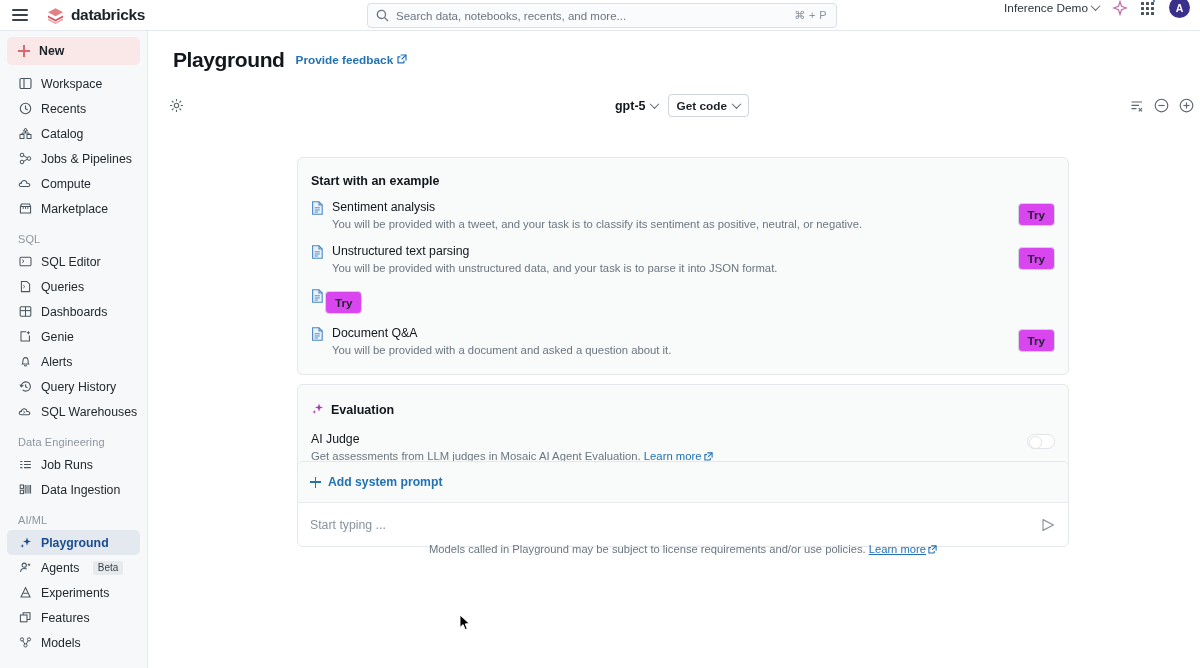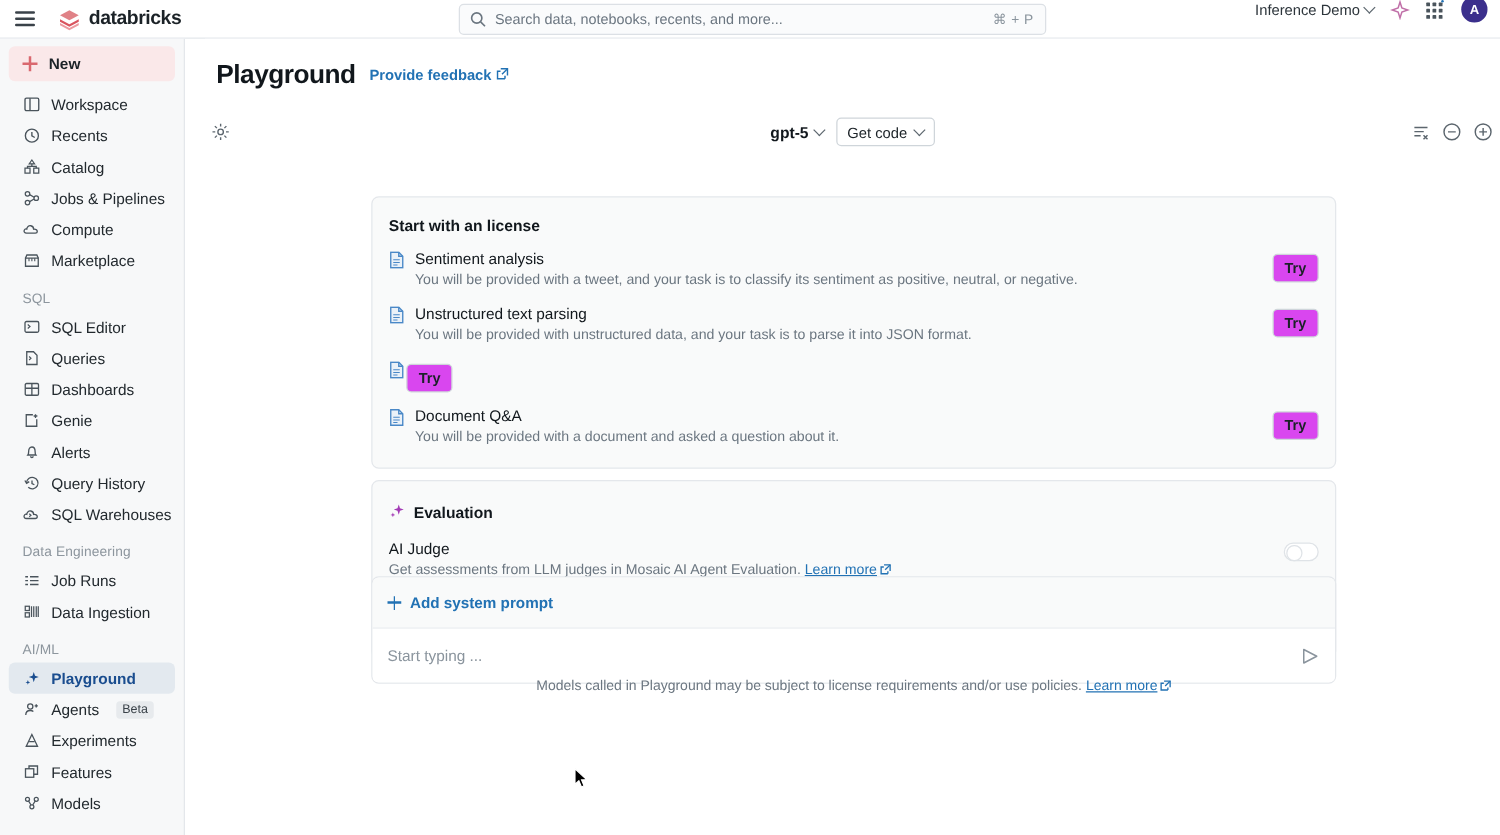--- a/index.html
+++ b/index.html
@@ -128,21 +128,21 @@
     position: absolute; left: 0; right: 0; margin: auto;
     display: flex; align-items: center; justify-content: center; gap: 10px;
   }
   .model-pick { display: flex; align-items: center; gap: 5px; cursor: pointer; }
   .model-name { font-size: 12.5px; font-weight: bold; color: #11171c; }
   .getcode-btn {
     height: 23px; border: 1px solid #cfd5da; border-radius: 4px;
     background: #fff; display: flex; align-items: center; gap: 6px;
     padding: 0 8px; cursor: pointer;
   }
-  .getcode-label { font-size: 11.8px; font-weight: normal; color: #1b2227; }
+  .getcode-label { font-size: 11.8px; font-weight: bold; color: #1b2227; }
   .toolbar-right {
     position: absolute; right: 6px; display: flex; align-items: center; gap: 10px;
   }
   .tb-ico { cursor: pointer; display: flex; }
 
   
   .card-col {
     position: absolute; left: 133px; top: 126px; width: 772px;
   }
   .card {
@@ -564,21 +564,21 @@
             <line x1="4.4" y1="7.5" x2="10.6" y2="7.5" stroke="#5c666e" stroke-width="1.15"></line>
             <line x1="7.5" y1="4.4" x2="7.5" y2="10.6" stroke="#5c666e" stroke-width="1.15"></line>
           </svg>
       </span>
     </div>
   </div>
 
   <div class="card-col">
 
     <div class="card">
-      <div class="card-title">Start with an license</div>
+      <div class="card-title">Start with an example</div>
 
       <div class="ex-row">
         <span class="ex-doc-ico">
           <svg width="13" height="14" viewBox="0 0 13 14">
               <path d="M1.6 0.8 L8 0.8 L11.2 4 L11.2 13.2 L1.6 13.2 Z" fill="#eaf1f8" stroke="#4a88c7" stroke-width="1.1"></path>
               <path d="M8 0.8 L8 4 L11.2 4" fill="none" stroke="#4a88c7" stroke-width="1.1"></path>
               <path d="M3.6 6.8 L8.8 6.8 M3.6 9 L8.8 9 M3.6 11 L7 11" stroke="#4a88c7" stroke-width="0.95"></path>
             </svg>
         </span>
         <div class="ex-text">

